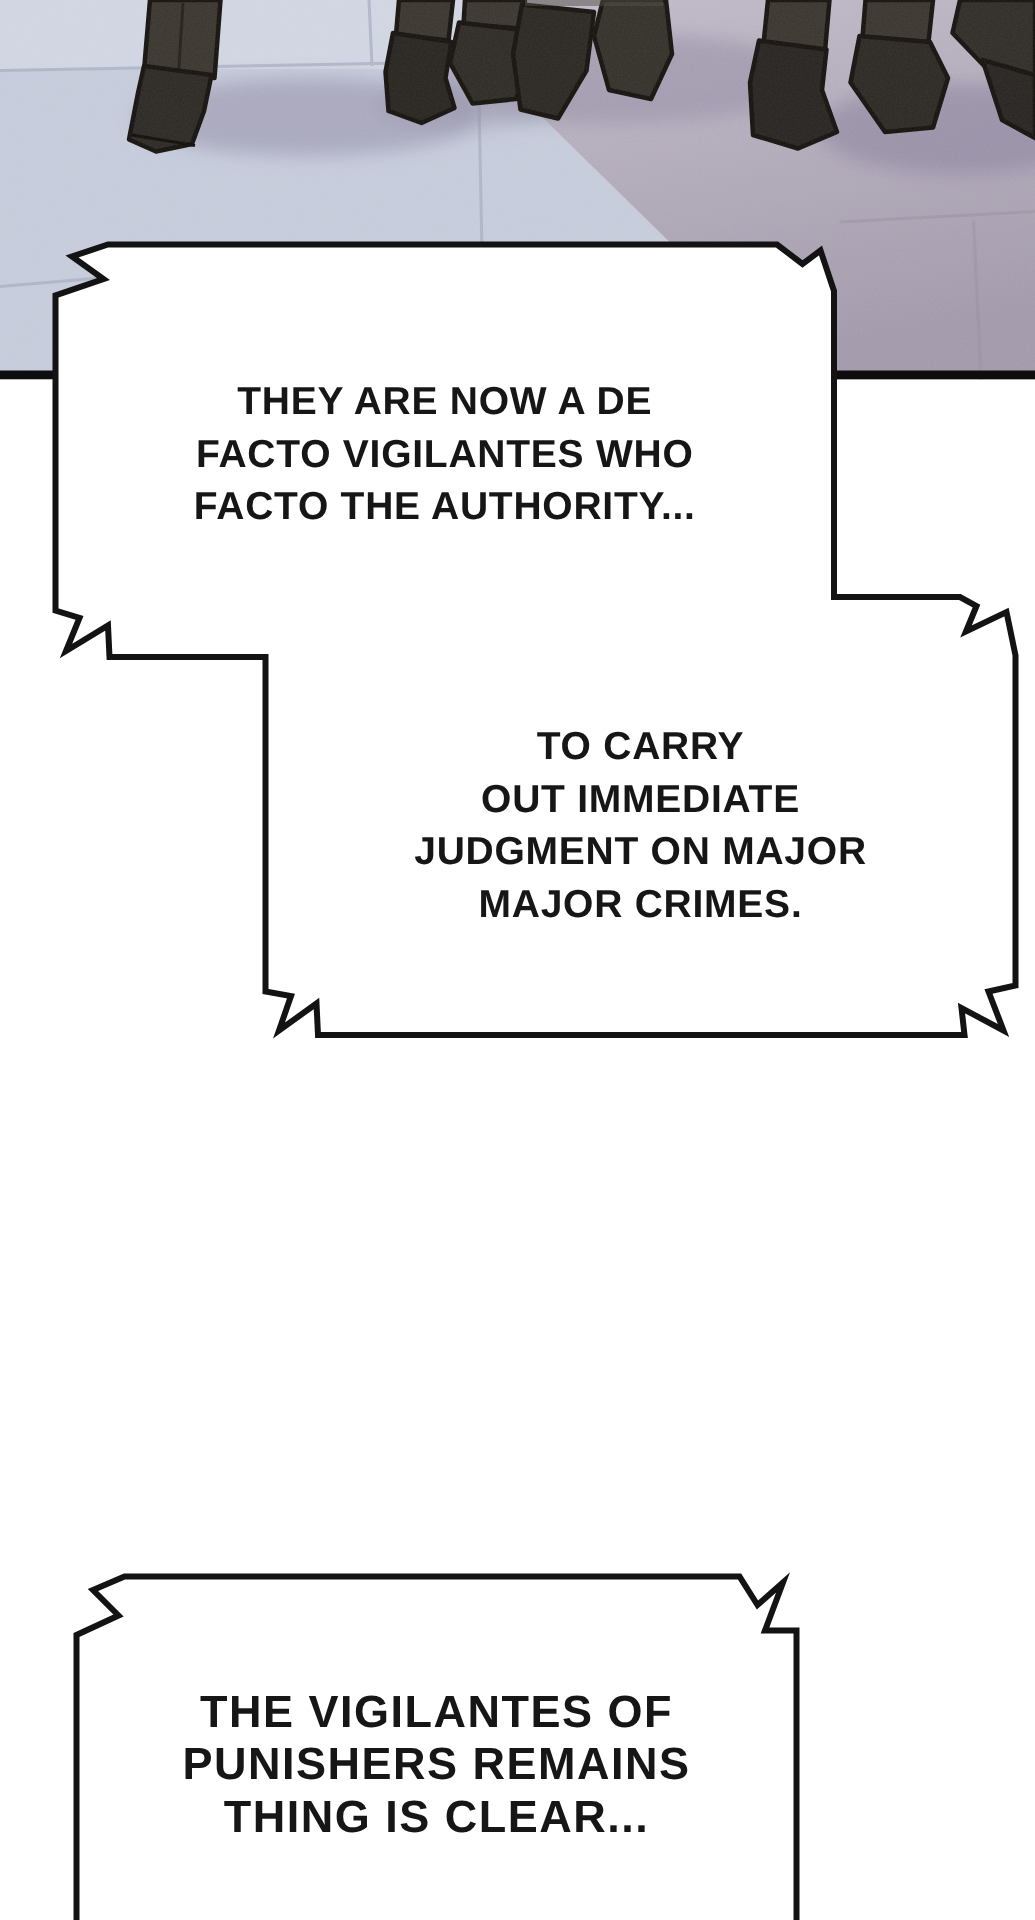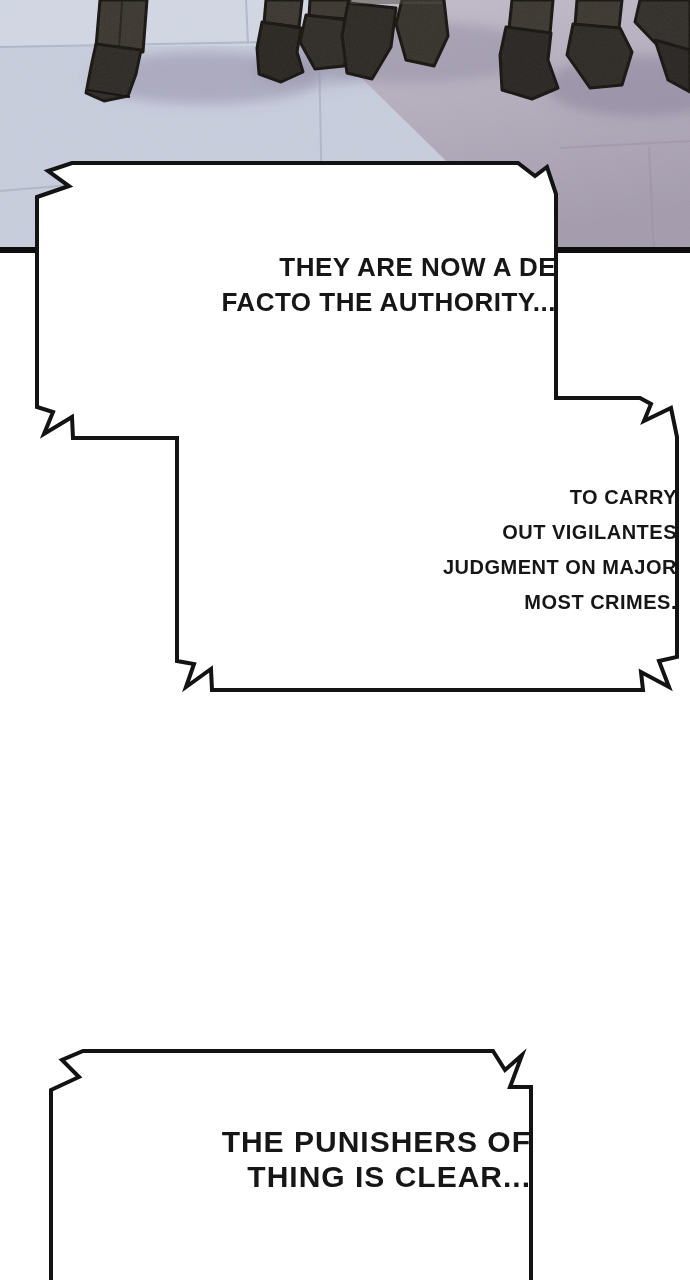--- a/index.html
+++ b/index.html
@@ -15,28 +15,27 @@
   }
   .bubble-layer{
     position:absolute;left:0;top:0;width:690px;height:1280px;
   }
   .bubble-text{
     position:absolute;
     display:flex;flex-direction:column;
     text-align:center;
     color:#161616;
     font-weight:700;
-    align-items:flex-end;
   }
   .bubble-text .line{
     line-height:35px;
     white-space:nowrap;
   }
   .bt-1{left:37px;top:250px;width:519px;font-size:26px;letter-spacing:.5px;}
-  .bt-2{left:177px;top:480px;width:500px;font-size:20px;letter-spacing:.5px;}
+  .bt-2{left:177px;top:480px;width:500px;font-size:26px;letter-spacing:.5px;}
   .bt-3{left:51px;top:1124px;width:480px;font-size:30px;letter-spacing:1px;}
 </style>
 </head>
 <body>
 
 <div class="page">
 
   <svg class="panel" viewBox="0 0 690 253" width="690" height="253">
     <defs>
       <linearGradient id="mauve" x1="0" y1="0" x2="0.25" y2="1">
@@ -120,28 +119,30 @@
              L69,186 L48,171 Z" fill="#ffffff"></path>
     <path stroke="#131313" stroke-width="4" stroke-linejoin="miter" stroke-miterlimit="8" d="M83,1051 L493,1051
              L505,1070 L522,1055 L510,1087 L531,1087
              L531,1290 L51,1290
              L51,1090
              L79,1077 L62,1060 Z" fill="#ffffff"></path>
   </svg>
 
   <div class="bubble-text bt-1">
     <div class="line">THEY ARE NOW A DE</div>
+    <div class="line">FACTO VIGILANTES WHO</div>
     <div class="line">FACTO THE AUTHORITY...</div>
   </div>
 
   <div class="bubble-text bt-2">
     <div class="line">TO CARRY</div>
-    <div class="line">OUT VIGILANTES</div>
+    <div class="line">OUT IMMEDIATE</div>
     <div class="line">JUDGMENT ON MAJOR</div>
-    <div class="line">MOST CRIMES.</div>
+    <div class="line">MAJOR CRIMES.</div>
   </div>
 
   <div class="bubble-text bt-3">
-    <div class="line">THE PUNISHERS OF</div>
+    <div class="line">THE VIGILANTES OF</div>
+    <div class="line">PUNISHERS REMAINS</div>
     <div class="line">THING IS CLEAR...</div>
   </div>
 
 </div>
 
 </body></html>

